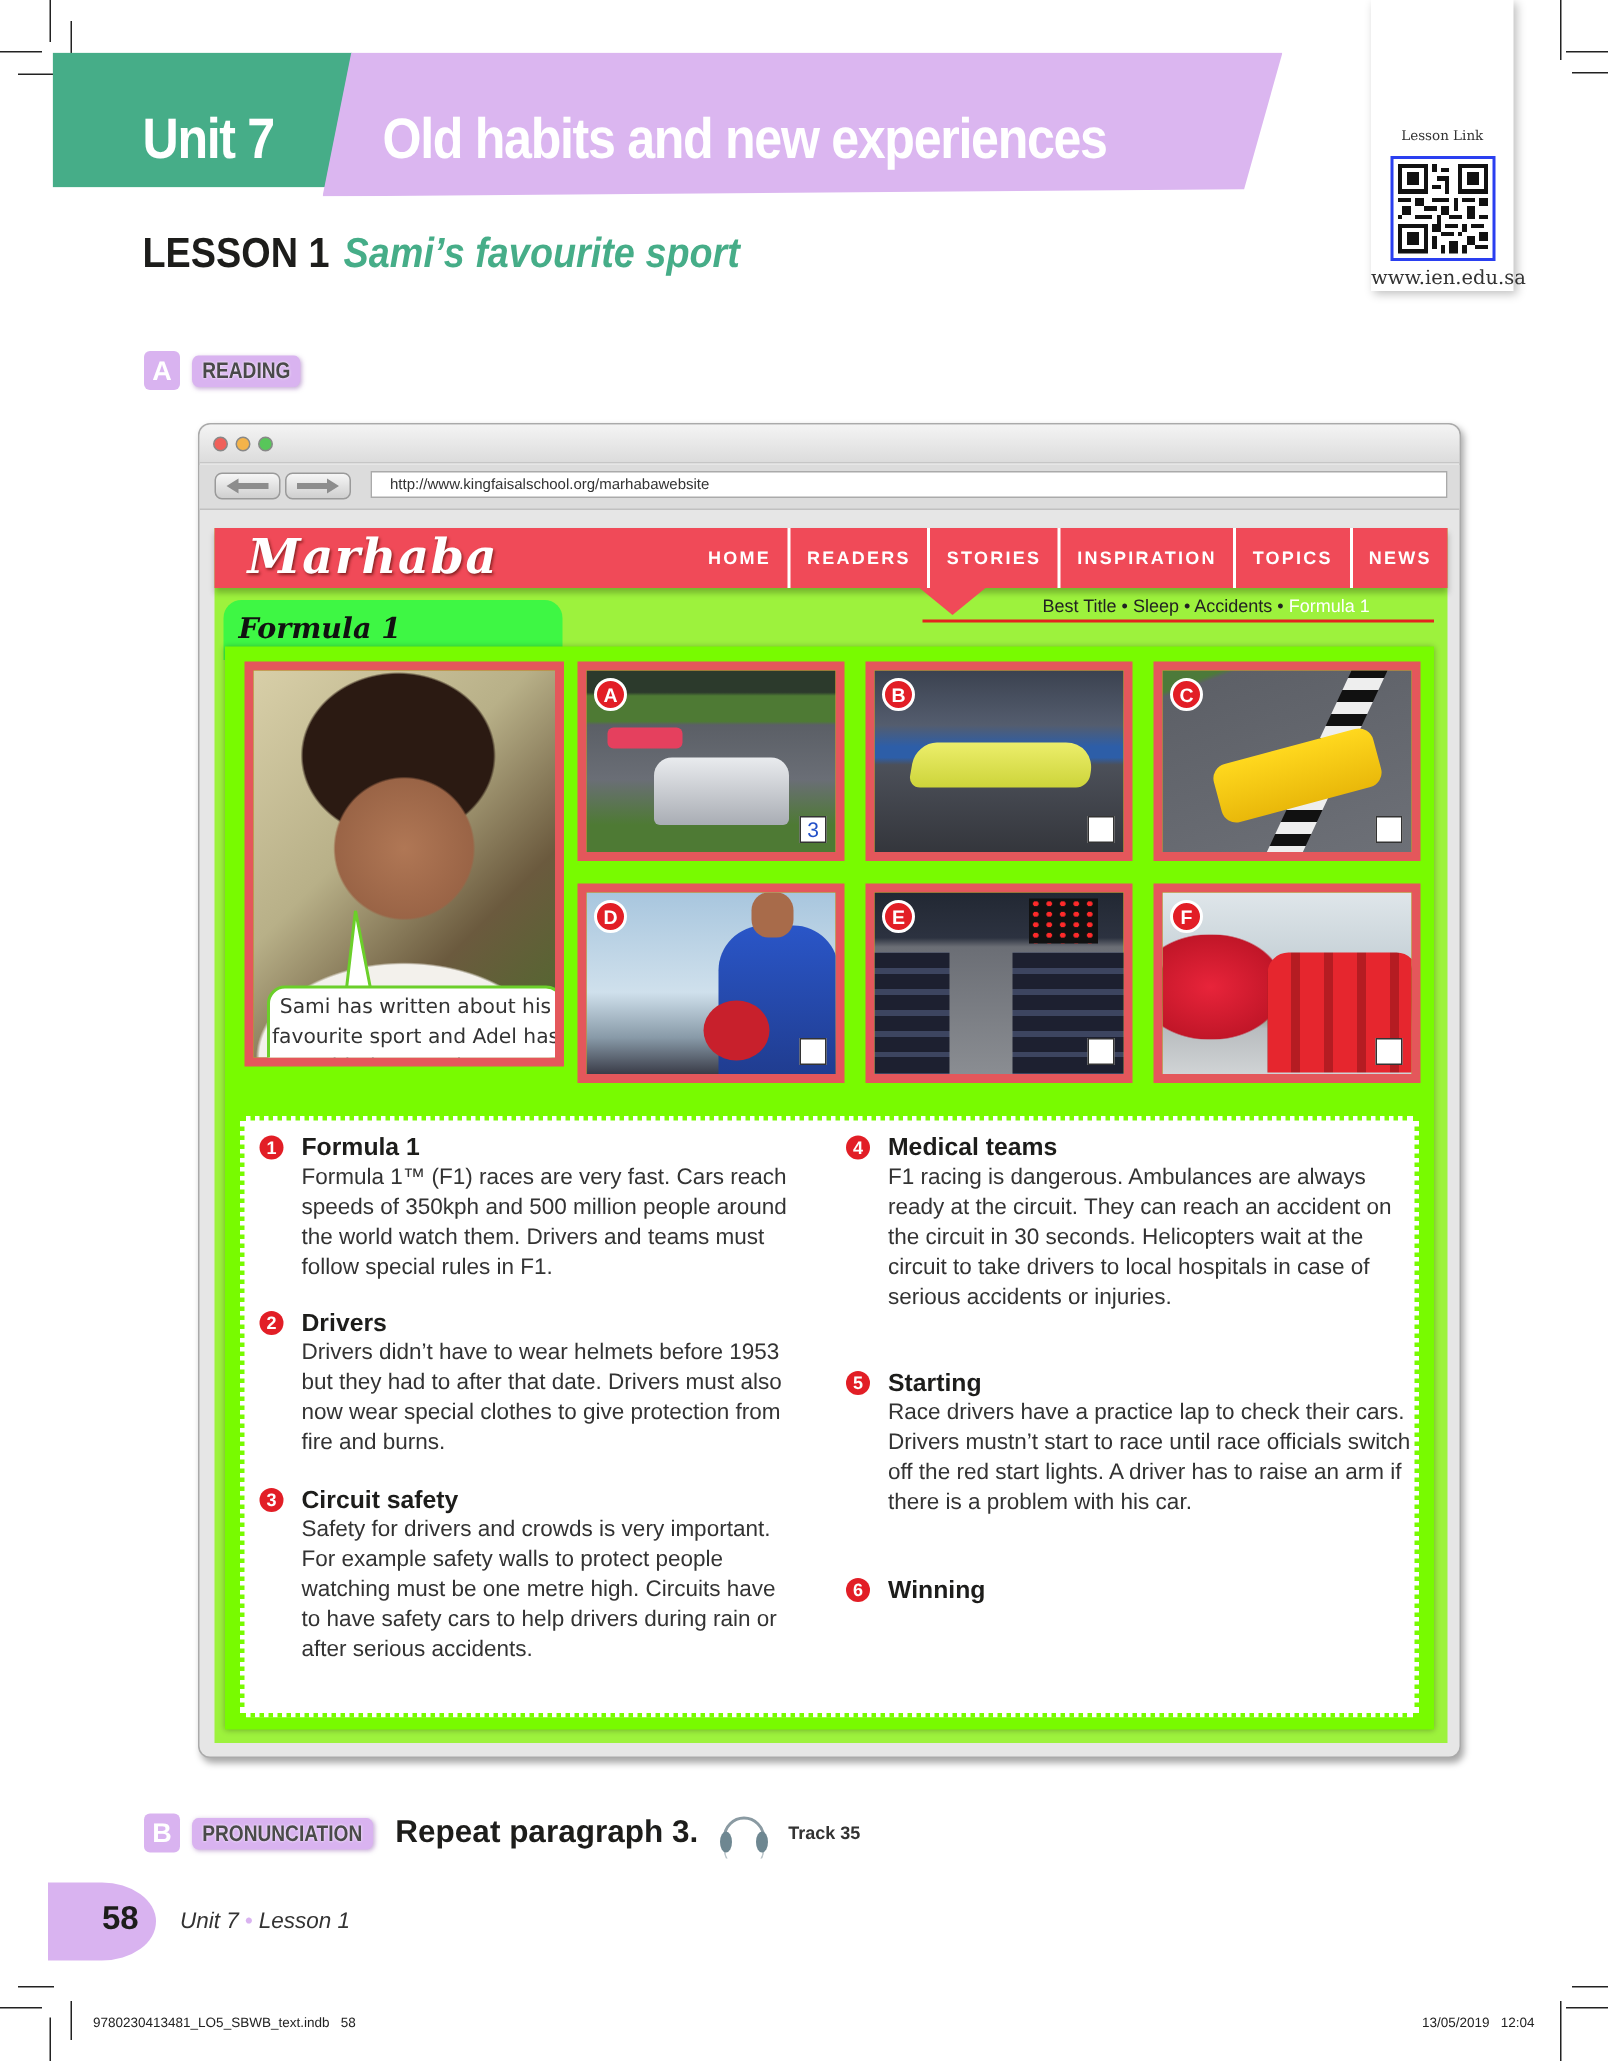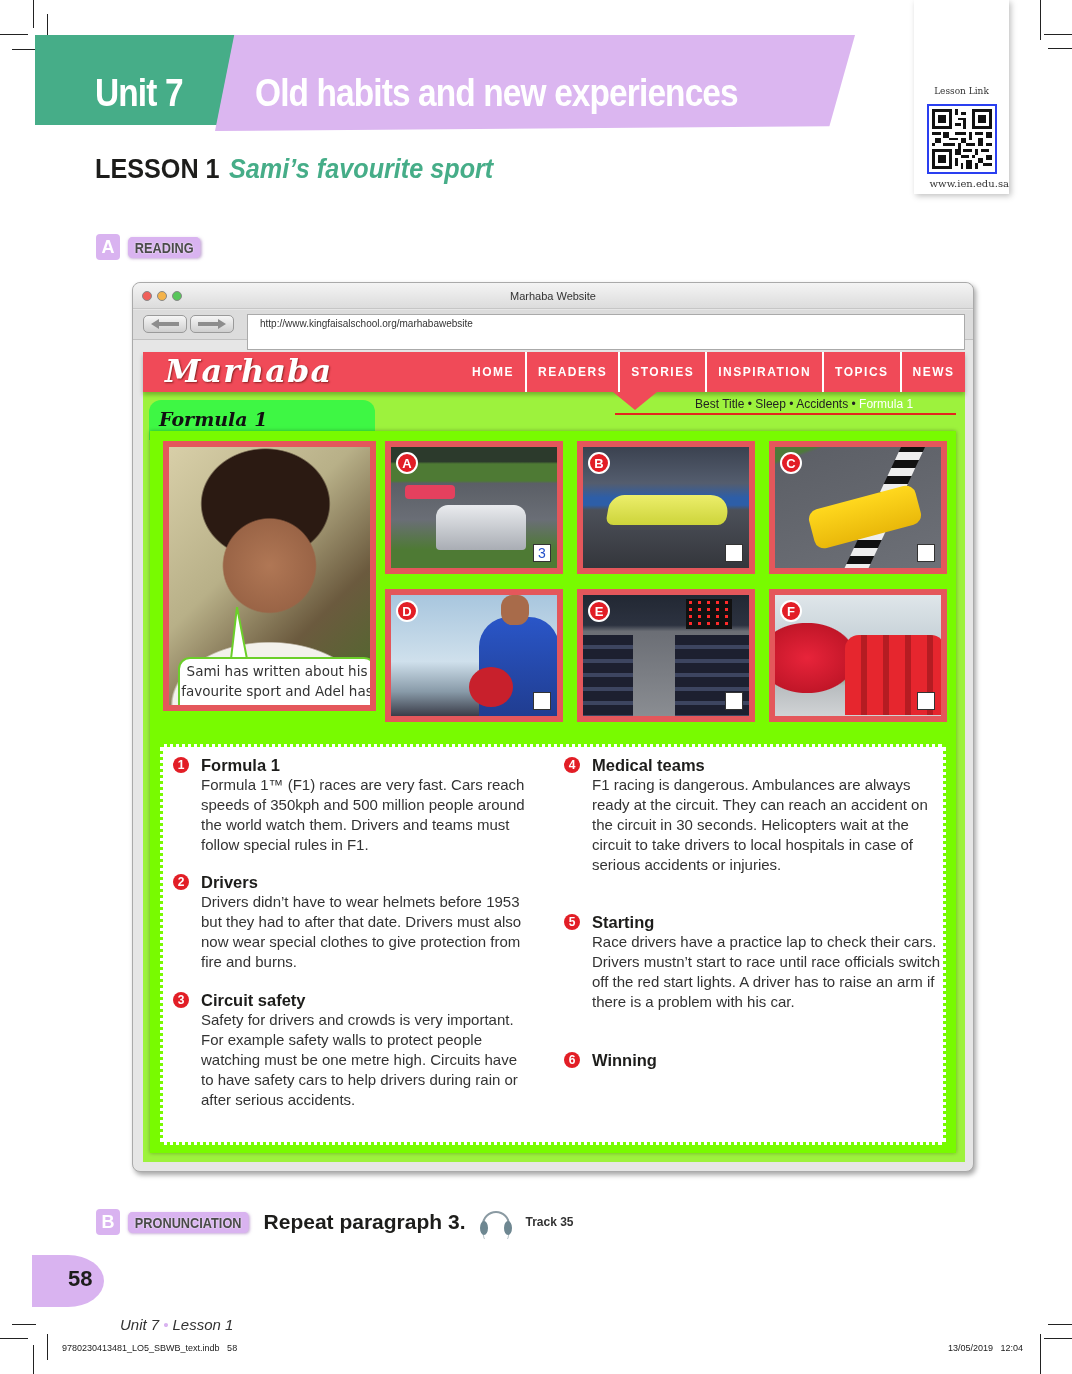--- a/index.html
+++ b/index.html
@@ -22,41 +22,41 @@
   .lesson-line { position: absolute; left: 95px; top: 153px; font-family: "Liberation Sans", sans-serif; white-space: nowrap; transform: scaleX(0.9); transform-origin: left; }
   .lesson-num { font-size: 28px; font-weight: bold; color: #1d1d1b; }
   .lesson-title { font-size: 28px; font-weight: bold; font-style: italic; color: #46ad88; margin-left: 6px; }
 
   
   .qr-card { position: absolute; left: 914px; top: 0; width: 95px; height: 194px; background: #fff;
     box-shadow: 2px 2px 6px rgba(0,0,0,0.25); }
   .qr-label { position: absolute; top: 86px; width: 100%; text-align: center; font-family: "DejaVu Serif", serif; font-size: 9px; color: #333; }
   .qr-box { position: absolute; left: 13px; top: 104px; width: 70px; height: 70px; border: 2px solid #2a3ff0; background: #fff; padding: 3px; }
   .qr-box svg { width: 100%; height: 100%; display: block; }
-  .qr-url { position: absolute; top: 178px; width: 100%; text-align: right; font-family: "DejaVu Serif", serif; font-size: 10px; color: #333; }
+  .qr-url { position: absolute; top: 178px; width: 100%; text-align: left; font-family: "DejaVu Serif", serif; font-size: 13px; color: #333; }
 
   
   .act { position: absolute; display: flex; align-items: center; white-space: nowrap; }
   .act-letter { width: 24px; height: 26px; background: #d9b3f0; color: #fff; font-family: "Liberation Sans", sans-serif; font-weight: bold;
     font-size: 18px; display: flex; align-items: center; justify-content: center; border-radius: 4px; }
   .act-tag { margin-left: 8px; padding: 2px 8px; background: #d9b3f0; border-radius: 5px; font-family: "Liberation Sans", sans-serif;
     font-weight: bold; font-size: 15px; color: #4a4a4a; text-shadow: 0 0 2px #fff; box-shadow: 1px 1px 3px rgba(150,100,180,0.5); transform: scaleX(0.85); transform-origin: left; }
   .act-text { margin-left: 4px; font-family: "Liberation Sans", sans-serif; font-weight: bold; font-size: 21px; color: #1d1d1b; }
 
   
   .browser { position: absolute; left: 132px; top: 282px; width: 842px; height: 890px; background: #e6e6e6;
     border: 1px solid #aaa; border-radius: 8px; box-shadow: 2px 3px 5px rgba(0,0,0,0.35); }
   .titlebar { position: absolute; left: 0; top: 0; width: 100%; height: 26px; border-bottom: 1px solid #c6c6c6;
     background: linear-gradient(#f4f4f4, #dcdcdc); border-radius: 8px 8px 0 0; }
   .tl { position: absolute; top: 8px; width: 10px; height: 10px; border-radius: 50%; border: 1px solid #888; }
   .window-title { position: absolute; top: 7px; width: 100%; text-align: center; font-family: "Liberation Sans", sans-serif; font-size: 11px; color: #333; }
   .toolbar { position: absolute; left: 0; top: 27px; width: 100%; height: 30px; background: #dcdcdc; border-bottom: 1px solid #c0c0c0; }
   .navbtn { position: absolute; top: 5px; width: 44px; height: 18px; border: 1px solid #9a9a9a; border-radius: 5px;
     background: linear-gradient(#f6f6f6, #cfcfcf); display: flex; align-items: center; justify-content: center; }
-  .url-field { position: absolute; left: 114px; top: 4px; width: 718px; height: 36px; background: #fff; border: 1px solid #aaa;
+  .url-field { position: absolute; left: 114px; top: 4px; width: 718px; height: 18px; background: #fff; border: 1px solid #aaa;
     font-family: "Liberation Sans", sans-serif; font-size: 10px; color: #333; padding: 3px 12px; }
 
   
   .site { position: absolute; left: 10px; top: 69px; width: 822px; height: 810px; background: #9df23d; }
   .site-header { position: absolute; left: 0; top: 0; width: 100%; height: 40px; background: #f04a58;
     box-shadow: 0 3px 4px rgba(0,0,0,0.25); }
   .logo { position: absolute; left: 22px; top: 0px; font-family: "DejaVu Serif", serif; font-style: italic; font-weight: bold;
     font-size: 32px; color: #fff; text-shadow: 1px 1px 2px #822; letter-spacing: 1px; }
   .nav { position: absolute; left: 318px; top: 0; height: 40px; display: flex; }
   .nav-item { height: 40px; display: flex; align-items: center; padding: 0 11px; border-left: 2px solid #fff;
@@ -91,21 +91,21 @@
   .para { position: absolute; width: 360px; }
   .para-num { position: absolute; left: 0; top: 2px; width: 16px; height: 16px; border-radius: 50%; background: #e21e26; color: #fff;
     font-family: "Liberation Sans", sans-serif; font-weight: bold; font-size: 12px; display: flex; align-items: center; justify-content: center; }
   .para-head { margin-left: 28px; font-family: "Liberation Sans", sans-serif; font-weight: bold; font-size: 16.5px; color: #1d1d1b; line-height: 20px; }
   .para-body { margin-left: 28px; font-family: "Liberation Sans", sans-serif; font-size: 15px; line-height: 20px; color: #333; }
 
   
   .page-blob { position: absolute; left: 32px; top: 1255px; width: 72px; height: 52px; background: #d9b3f0;
     border-radius: 0 50% 50% 0 / 0 50% 50% 0; }
   .page-num { position: absolute; left: 68px; top: 1266px; font-family: "Liberation Sans", sans-serif; font-weight: bold; font-size: 22px; color: #1d1d1b; }
-  .footer-crumb { position: absolute; left: 120px; top: 1272px; font-family: "Liberation Sans", sans-serif; font-style: italic; font-size: 15px; color: #333; margin-top: 44px; }
+  .footer-crumb { position: absolute; left: 120px; top: 1272px; font-family: "Liberation Sans", sans-serif; font-style: italic; font-size: 15px; color: #333; }
   .footer-crumb .dot { color: #d9b3f0; margin: 0 4px; }
   .slug { position: absolute; top: 1343px; font-family: "Liberation Sans", sans-serif; font-size: 9px; color: #222; }
 </style>
 </head>
 <body>
 
 <div class="crop" style="left:33px;top:0;width:1px;height:28px;"></div>
 <div class="crop" style="left:47px;top:14px;width:1px;height:26px;"></div>
 <div class="crop" style="left:0;top:34px;width:28px;height:1px;"></div>
 <div class="crop" style="left:12px;top:49px;width:24px;height:1px;"></div>
@@ -186,21 +186,20 @@
 <div class="act" style="left:96px;top:234px;">
   <div class="act-letter">A</div>
   <div class="act-tag">READING</div>
 </div>
 
 <div class="browser">
   <div class="titlebar">
     <span class="tl" style="left:9px;background:#f0605a;"></span>
     <span class="tl" style="left:24px;background:#f4b34a;"></span>
     <span class="tl" style="left:39px;background:#58c65a;"></span>
-    <div class="window-title">Marhaba Website</div>
   </div>
   <div class="toolbar">
     <div class="navbtn" style="left:10px;">
       <svg width="32" height="12" viewBox="0 0 32 12">
           <path d="M2 6 L10 1 L10 4 L30 4 L30 8 L10 8 L10 11 Z" fill="#8d8d8d"></path>
         </svg>
     </div>
     <div class="navbtn" style="left:57px;">
       <svg width="32" height="12" viewBox="0 0 32 12">
           <path d="M30 6 L22 1 L22 4 L2 4 L2 8 L22 8 L22 11 Z" fill="#8d8d8d"></path>

